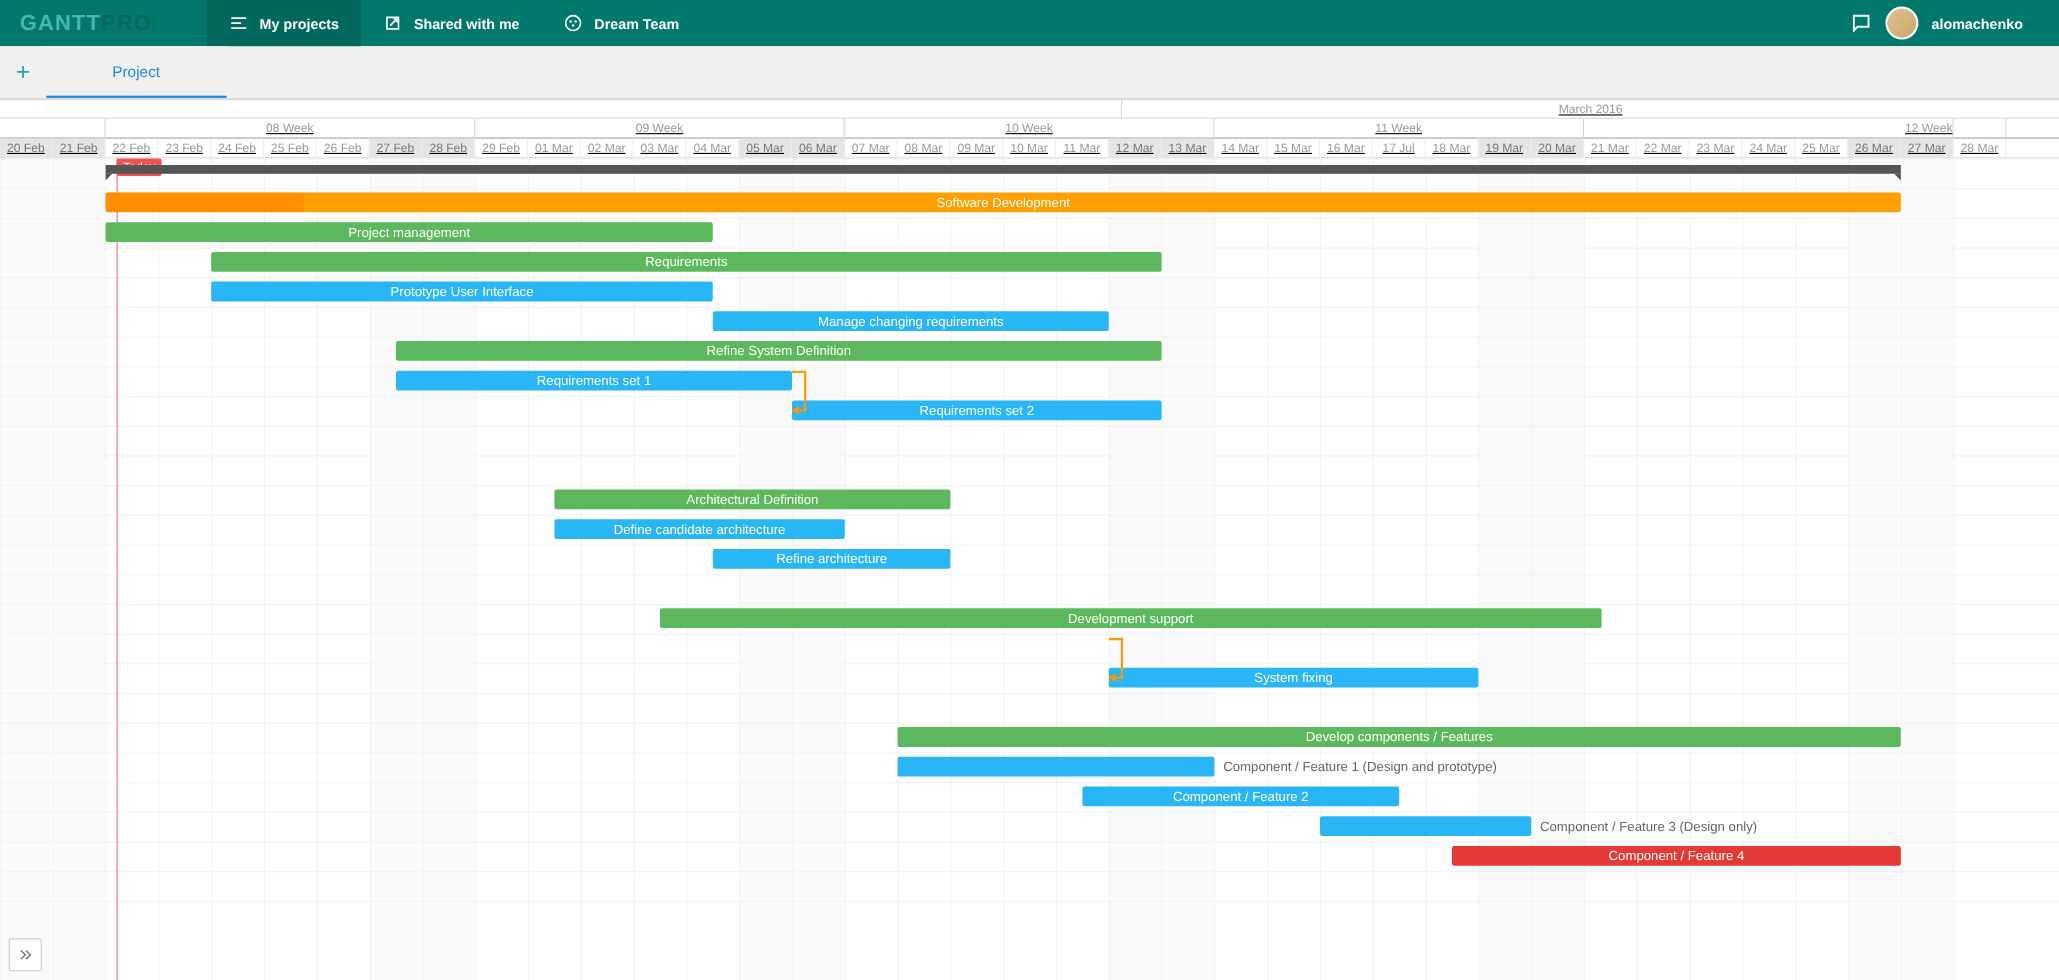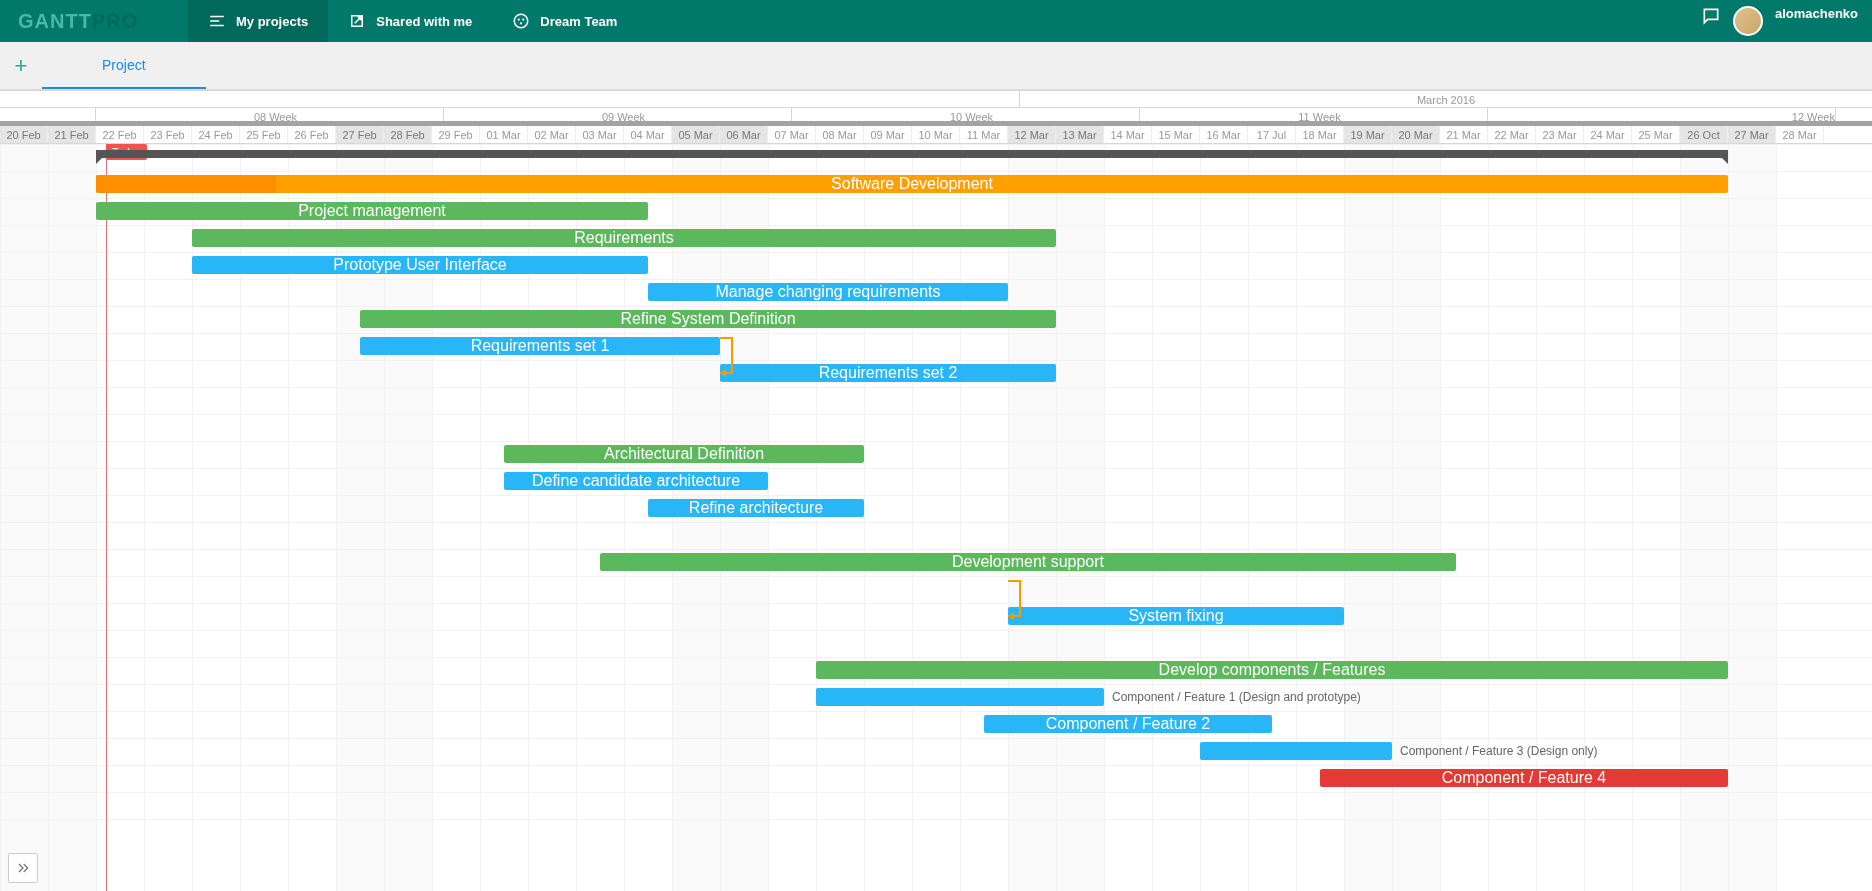--- a/index.html
+++ b/index.html
@@ -6,56 +6,56 @@
 body { background: #fff; overflow: hidden; width: 1872px; height: 891px; position: relative; }
 
 
 .header { height: 42px; background: #00796b; display: flex; align-items: center; color: #fff; font-size: 14px; }
 .logo { width: 188px; height: 42px; display: flex; align-items: center; padding-left: 18px; font-family: Arial; font-weight: bold; font-size: 20px; letter-spacing: 1px; cursor: pointer; }
 .logo .light { color: #4db6ac; }
 .logo .dark { color: #00695c; }
 .nav-item { height: 42px; display: flex; align-items: center; gap: 10px; padding: 0 20px; cursor: pointer; font-weight: 600; font-size: 13px; }
 .nav-item.active { background: #00695c; }
 .nav-item svg { width: 18px; height: 18px; }
-.header-right { margin-left: auto; display: flex; gap: 12px; padding-right: 14px; }
+.header-right { margin-left: auto; display: flex; align-items: center; gap: 12px; padding-right: 33px; }
 .chat-icon { cursor: pointer; }
 .avatar { width: 30px; height: 30px; border-radius: 50%; background: linear-gradient(135deg,#e0c28c,#c9a76a); border: 2px solid #fff; cursor: pointer; }
 .username { font-size: 13px; font-weight: 600; cursor: pointer; }
 
 
 .tabstrip { height: 48px; background: #f0f0f0; border-bottom: 1px solid #ddd; display: flex; align-items: stretch; }
 .add-tab { width: 42px; display: flex; align-items: center; justify-content: center; cursor: pointer; color: #26a69a; font-size: 22px; font-weight: 300; }
 .tab { display: flex; align-items: center; padding: 0 60px; color: #1e88e5; font-size: 14px; border-bottom: 2px solid #1e88e5; background: #f0f0f0; cursor: pointer; }
 
 
-.chart { position: absolute; top: 90px; left: 0; right: 0; bottom: 0; overflow: hidden; }
+.chart { position: absolute; top: 90px; left: 0; right: 0; bottom: 0; overflow: hidden; text-decoration: underline; }
 .month-row { height: 18px; border-top: 1px solid #d7d7d7; border-bottom: 1px solid #d7d7d7; display: flex; font-size: 11px; color: #999; }
 .month-row .left { width: 1020px; border-right: 1px solid #d7d7d7; }
 .month-row .right { flex: 1; text-align: center; line-height: 18px; }
-.week-row { height: 18px; border-bottom: 5px solid #a3a3a3; display: flex; font-size: 11px; color: #999; gap: 12px; }
+.week-row { height: 18px; border-bottom: 1px solid #a3a3a3; display: flex; font-size: 11px; color: #999; }
 .week-cell { flex: 1; border-right: 1px solid #d7d7d7; text-align: center; line-height: 18px; }
 .day-row { height: 18px; border-bottom: 1px solid #d7d7d7; display: flex; font-size: 11px; color: #999; }
 .day-cell { width: 48px; flex: 0 0 48px; border-right: 1px solid #eee; text-align: center; line-height: 18px; }
 .day-cell.weekend { background: #e5e5e5; color: #777; }
 
 .grid { position: absolute; top: 54px; left: 0; right: 0; bottom: 0; }
 .vline { position: absolute; top: 0; bottom: 0; width: 1px; background: #f2f2f2; }
 .vline.weekend { width: 48px; background: #fafafa; }
 .hline { position: absolute; left: 0; right: 0; height: 1px; background: #f2f2f2; }
 
 .bars { position: absolute; top: 54px; left: 0; right: 0; bottom: 0; }
 .today-marker { position: absolute; top: 0; bottom: 0; width: 1px; background: #e57373; }
 .today-label { position: absolute; top: 0; height: 16px; background: #ef5350; color: #fff; font-size: 11px; padding: 0 6px; line-height: 16px; border-radius: 2px; }
 
 .summary-bar { position: absolute; height: 8px; background: #555; }
 .summary-bar::before, .summary-bar::after { content: ""; position: absolute; bottom: -6px; width: 0; height: 0; border-top: 6px solid #555; }
 .summary-bar::before { left: 0; border-right: 6px solid transparent; }
 .summary-bar::after { right: 0; border-left: 6px solid transparent; }
 
-.bar { position: absolute; height: 18px; line-height: 18px; color: #fff; font-size: 16px; text-align: center; border-radius: 2px; overflow: hidden; white-space: nowrap; cursor: pointer; }
+.bar { position: absolute; height: 18px; line-height: 18px; color: #fff; font-size: 12px; text-align: center; border-radius: 2px; overflow: hidden; white-space: nowrap; cursor: pointer; }
 .bar.group { background: #5cb85c; }
 .bar.task { background: #29b6f6; }
 .bar.red { background: #e53935; }
 .bar.orange { background: #ffa000; }
 .bar.orange .progress { position: absolute; left: 0; top: 0; bottom: 0; background: #ff8f00; }
 .bar .label { position: relative; z-index: 1; }
 .side-label { position: absolute; height: 18px; line-height: 18px; font-size: 12px; color: #666; white-space: nowrap; }
 
 .dep { position: absolute; pointer-events: none; }
 
@@ -149,21 +149,21 @@
       <div class="day-cell">16 Mar</div>
       <div class="day-cell">17 Jul</div>
       <div class="day-cell">18 Mar</div>
       <div class="day-cell weekend">19 Mar</div>
       <div class="day-cell weekend">20 Mar</div>
       <div class="day-cell">21 Mar</div>
       <div class="day-cell">22 Mar</div>
       <div class="day-cell">23 Mar</div>
       <div class="day-cell">24 Mar</div>
       <div class="day-cell">25 Mar</div>
-      <div class="day-cell weekend">26 Oct</div>
+      <div class="day-cell weekend">26 Mar</div>
       <div class="day-cell weekend">27 Mar</div>
       <div class="day-cell">28 Mar</div>
     </div>
   <div class="grid" id="grid">
       <div class="vline weekend" style="left: 0px; width: 96px;"></div>
       <div class="vline" style="left: 0px;"></div>
       <div class="vline" style="left: 48px;"></div>
       <div class="vline" style="left: 96px;"></div>
       <div class="vline" style="left: 144px;"></div>
       <div class="vline" style="left: 192px;"></div>

